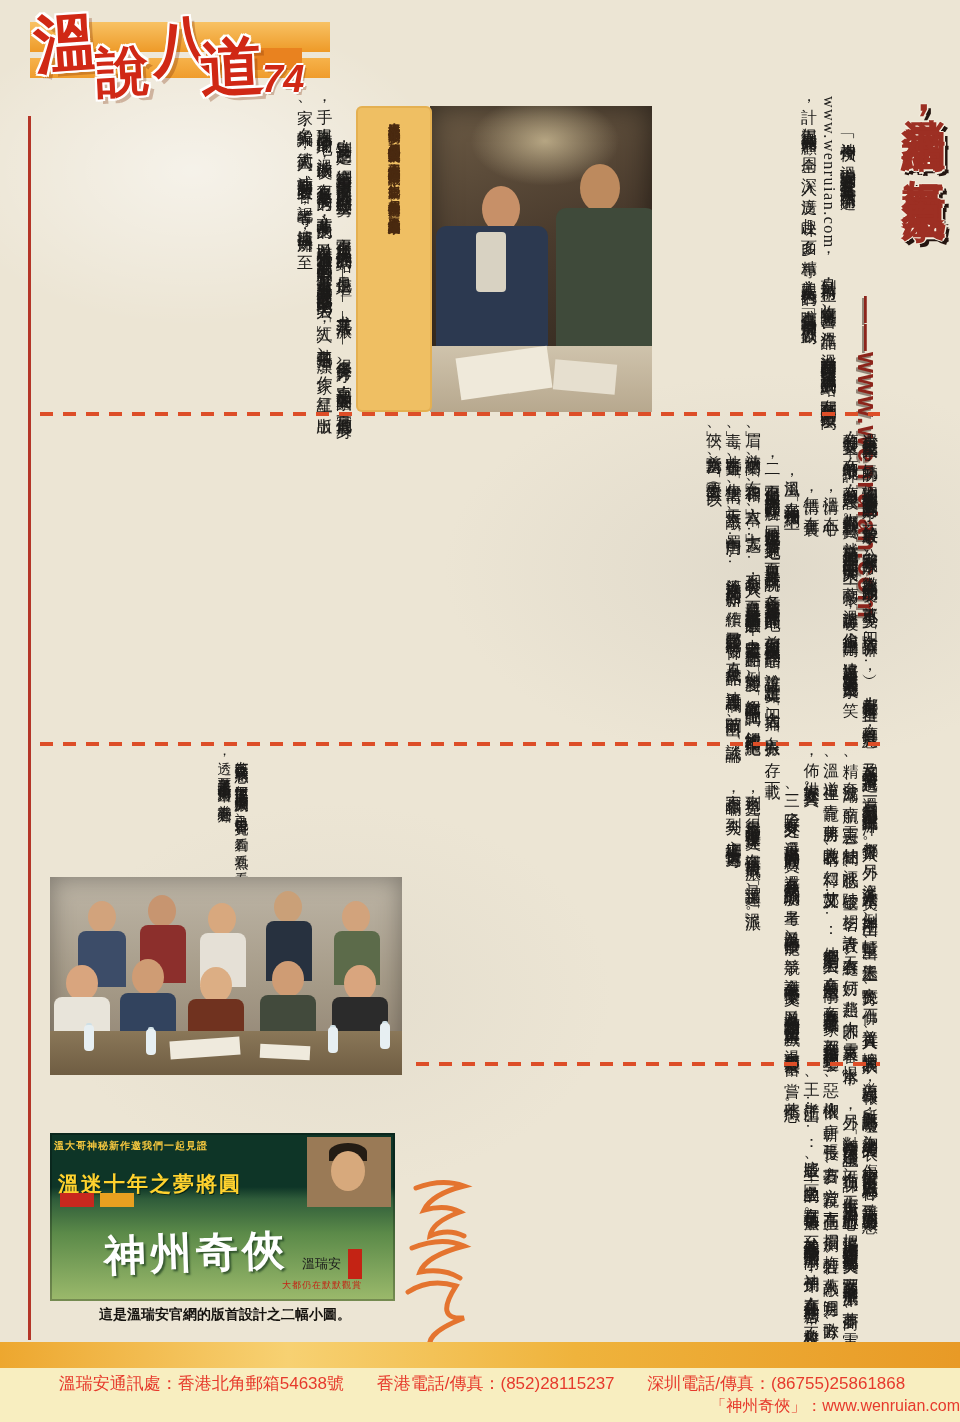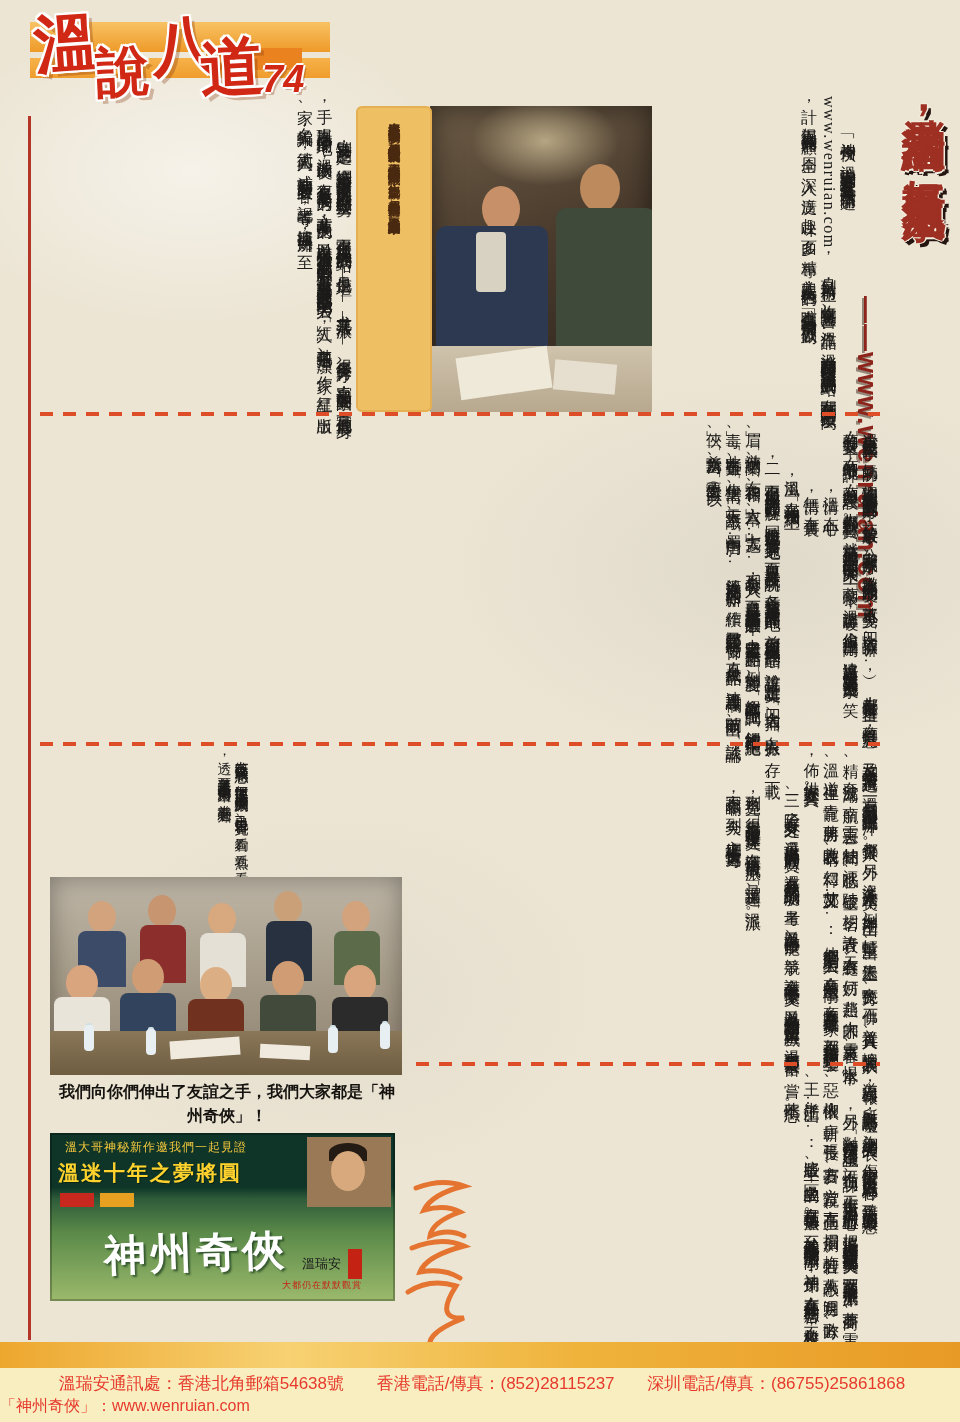--- a/index.html
+++ b/index.html
@@ -98,22 +98,22 @@
   .p2-paper { position:absolute; background:#efeadd; }
   .bottle { position:absolute; width:10px; height:26px; border-radius:4px; background:#e7eff2; box-shadow:0 -4px 0 -2px #cfe0e6; }
 
   .group-caption { position:absolute; left:54px; top:1080px; width:346px; text-align:center;
     font-weight:bold; font-size:16px; line-height:24px; color:#15130f; }
 
   
   .banner { position:absolute; left:50px; top:1133px; width:345px; height:168px; overflow:hidden;
     background:linear-gradient(180deg,#0e3527 0,#0e3527 54px,#2f5c3a 66px,#5b8a49 100px,#9cba6c 168px);
     box-shadow:inset 0 0 0 2px rgba(0,0,0,.25); }
-  .banner-note { position:absolute; left:15px; top:6px; font-size:12px; font-weight:normal; color:#f3c63e; letter-spacing:1px; }
-  .banner-head { position:absolute; left:8px; top:26px; font-size:21px; font-weight:900; color:#ffd22e;
+  .banner-note { position:absolute; left:4px; top:6px; font-size:10px; font-weight:bold; color:#f3c63e; letter-spacing:1px; }
+  .banner-head { position:absolute; left:8px; top:37px; font-size:21px; font-weight:900; color:#ffd22e;
     font-family:"Liberation Sans",sans-serif; letter-spacing:2px; text-shadow:1px 1px 0 #062417; }
   .banner-chip1 { position:absolute; left:10px; top:60px; width:34px; height:14px; background:#c8281e; }
   .banner-chip2 { position:absolute; left:50px; top:60px; width:34px; height:14px; background:#e8a020; }
   .banner-man { position:absolute; right:4px; top:4px; width:84px; height:70px; background:#9a7a56; overflow:hidden; }
   .banner-man .face { position:absolute; left:24px; top:14px; width:34px; height:40px; border-radius:50%; background:#d7a97c; }
   .banner-man .hair { position:absolute; left:22px; top:6px; width:38px; height:18px; border-radius:50% 50% 0 0; background:#241c14; }
   .banner-calli { position:absolute; left:54px; top:92px; font-size:42px; font-weight:900; color:#ffffff;
     letter-spacing:4px; transform:rotate(-2deg); text-shadow:2px 2px 2px rgba(10,40,20,.6); }
   .banner-sig { position:absolute; left:252px; top:122px; font-size:13px; color:#1c1c1c; }
   .banner-sealbox { position:absolute; left:298px; top:116px; width:14px; height:30px; background:#c42314; }
@@ -124,21 +124,21 @@
   
   .signature { position:absolute; left:394px; top:1176px; width:92px; height:166px; }
 
   
   .footer-strip { position:absolute; left:0; top:1342px; width:960px; height:26px;
     background:linear-gradient(90deg,#eda72f,#f7d172 30%,#efb33c 60%,#e89a26); }
   .footer-bg { position:absolute; left:0; top:1368px; width:960px; height:54px; background:#f8eec0; }
   .footer-line1 { position:absolute; left:2px; top:1372px; width:960px; text-align:center;
     font-family:"Liberation Sans",sans-serif; font-size:17px; color:#e63a2c; }
   .footer-line1 span { margin:0 14px; }
-  .footer-line2 { position:absolute; left:0; top:1396px; width:960px; text-align:left;
+  .footer-line2 { position:absolute; left:0; top:1396px; width:960px; text-align:right;
     font-family:"Liberation Sans",sans-serif; font-size:16px; color:#e63a2c; }
 </style>
 </head>
 <body>
 
 <div class="page">
 
   <div class="left-rule"></div>
 
   <div class="logo">
@@ -228,21 +228,20 @@
     <div class="pt" style="left:282px;top:120px;width:56px;height:48px;background:#2b2b2b;"></div>
     <div class="p2-table"></div>
     <div class="p2-paper" style="left:120px;top:162px;width:70px;height:18px;transform:rotate(-4deg);"></div>
     <div class="p2-paper" style="left:210px;top:168px;width:50px;height:14px;transform:rotate(3deg);"></div>
     <div class="bottle" style="left:34px;top:148px;"></div>
     <div class="bottle" style="left:96px;top:152px;"></div>
     <div class="bottle" style="left:278px;top:150px;"></div>
     <div class="bottle" style="left:330px;top:146px;"></div>
   </div>
 
-  <div class="group-caption">我們向你們伸出了友誼之手，我們大家都是「神州奇俠」！</div>
 
   <div class="dash dash3"></div>
 
   <div class="vtext" style="left:418px; top:1070px; width:462px; height:272px;">
     <p>道怎樣回報，所以竟無語凝噎，為建網者的天衣、傷心空空等人付出巨大貢獻與心神，致于最大的感謝與敬意。</p>
     <p class="ind2">另外，對「神州奇俠」內容建議上，不惜在功課、工作壓力上百上加斤的付出心血，把這溫派主壇網站建立得如此美倫美奐，豐富多姿的一群溫派子弟：蕭夢商、雷去惡、柳依依：唐斬、張長弓、方夢石、方堂鏡、高高在上、揚眉劍、梅若虹、萬人敵、逗明月、方歌吟、刀王、半壁江山……：這些版主、區主級的，實在是功德無量。至於其他非在職級別的溫派高手、神州子弟，在裏在外相助應合，不勝枚舉，甘苦其嘗，此情不忘。</p>
   </div>
 
   <div class="banner">
     <span class="banner-note">溫大哥神秘新作邀我們一起見證</span>
@@ -251,20 +250,21 @@
     <div class="banner-chip2"></div>
     <div class="banner-man">
       <div class="hair"></div>
       <div class="face"></div>
     </div>
     <span class="banner-calli">神州奇俠</span>
     <span class="banner-sig">溫瑞安</span>
     <div class="banner-sealbox"></div>
     <span class="banner-sealtext">大都仍在默默觀賞</span>
   </div>
+  <div class="banner-caption">這是溫瑞安官網的版首設計之二幅小圖。</div>
 
   <svg class="signature" viewBox="0 0 92 166">
     <g fill="none" stroke="#e4681e" stroke-width="5" stroke-linecap="round" opacity="0.9">
       <path d="M22 12 q26 -10 48 -2 q-32 8 -40 24 q22 -6 36 2 q-28 10 -30 24 q18 -8 34 0"></path>
       <path d="M18 72 q30 -12 52 -2 q-38 10 -44 26 q24 -4 40 6"></path>
       <path d="M14 116 q22 -14 48 -6 q-22 34 8 32 q-46 18 -30 34 q14 12 40 -4"></path>
     </g>
   </svg>
 
   <div class="footer-strip"></div>

